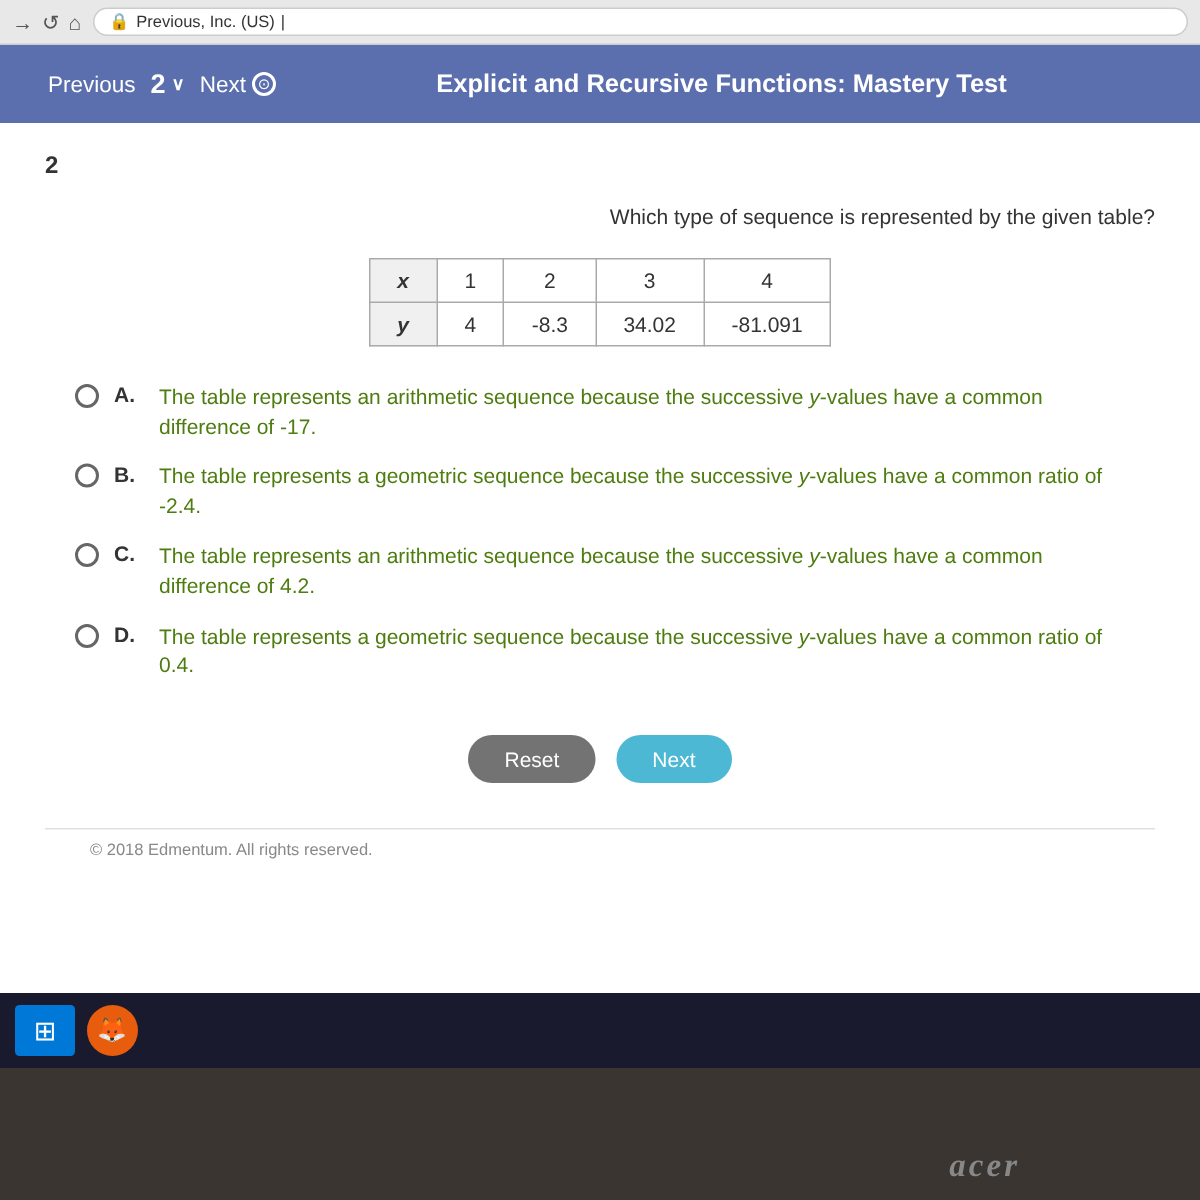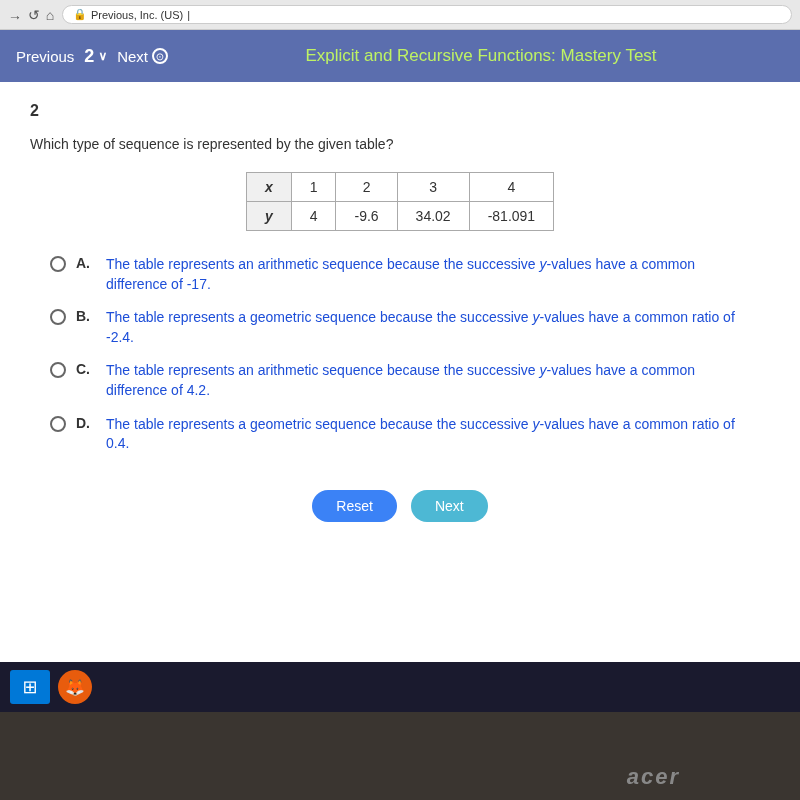--- a/index.html
+++ b/index.html
@@ -31,21 +31,21 @@
       gap: 4px;
     }
     .lock-icon { color: #666; }
 
     
     .app-toolbar {
       background: #5b6eae;
       height: 52px;
       display: flex;
       align-items: center;
-      padding: 0 16px;
+      padding: 0 32px;
       gap: 10px;
       color: white;
     }
     .toolbar-prev {
       color: white;
       font-size: 15px;
       cursor: pointer;
     }
     .toolbar-question-num {
       display: flex;
@@ -70,41 +70,42 @@
       border-radius: 50%;
       display: inline-flex;
       align-items: center;
       justify-content: center;
       font-size: 10px;
     }
     .toolbar-title {
       flex: 1;
       text-align: center;
       font-size: 17px;
-      font-weight: normal;
-      color: #bef264;
+      font-weight: bold;
+      color: #ffffff;
     }
 
     
     .content-area {
       background: white;
       padding: 20px 30px;
       min-height: 580px;
       position: relative;
     }
     .question-number {
       font-size: 16px;
       font-weight: bold;
       color: #333;
       margin-bottom: 16px;
     }
     .question-text {
       font-size: 14px;
       color: #333;
       margin-bottom: 20px;
+      text-align: right;
     }
 
     
     .table-container {
       display: flex;
       justify-content: center;
       margin-bottom: 24px;
     }
     .seq-table {
       border-collapse: collapse;
@@ -143,35 +144,35 @@
       background: white;
     }
     .option-label {
       font-weight: bold;
       font-size: 14px;
       color: #333;
       min-width: 20px;
     }
     .option-text {
       font-size: 14px;
-      color: #1d4ed8;
+      color: #4d7c0f;
       line-height: 1.4;
     }
     .option-text em { font-style: italic; }
 
     
     .buttons-container {
       display: flex;
       justify-content: center;
       gap: 14px;
       margin-top: 36px;
       margin-bottom: 30px;
     }
     .btn-reset {
-      background: #3b82f6;
+      background: #737373;
       color: white;
       border: none;
       border-radius: 20px;
       padding: 8px 24px;
       font-size: 14px;
       cursor: pointer;
     }
     .btn-next {
       background: #4db8d4;
       color: white;
@@ -221,20 +222,21 @@
     }
 
     
     .desk-area {
       background: #3a3530;
       height: 88px;
       display: flex;
       align-items: flex-start;
       padding: 6px 0;
       position: relative;
+      font-family: Liberation Serif, serif;
     }
     .acer-logo {
       position: absolute;
       bottom: 10px;
       right: 120px;
       color: #888;
       font-size: 22px;
       font-weight: bold;
       letter-spacing: 2px;
       font-style: italic;
@@ -279,21 +281,21 @@
           <tr>
         <td class="label-cell">x</td>
         <td>1</td>
         <td>2</td>
         <td>3</td>
         <td>4</td>
       </tr>
       <tr>
         <td class="label-cell">y</td>
         <td>4</td>
-        <td>-9.6</td>
+        <td>-8.3</td>
         <td>34.02</td>
         <td>-81.091</td>
       </tr>
     </tbody>
       </table>
   </div>
 
   <div class="options-container">
 
     <div class="option-row">
@@ -327,20 +329,23 @@
         The table represents a geometric sequence because the successive <em>y</em>-values have a common ratio of 0.4.
       </span>
     </div>
   </div>
 
   <div class="buttons-container">
     <button class="btn-reset">Reset</button>
     <button class="btn-next">Next</button>
   </div>
 
+  <div class="footer">
+    <span>© 2018 Edmentum. All rights reserved.</span>
+  </div>
 </div>
 
 <div class="taskbar">
   <div class="taskbar-start">
     <span style="color:white; font-size:18px;">⊞</span>
   </div>
   <div class="taskbar-icon">
     <span style="color:white; font-size:16px;">🦊</span>
   </div>
 </div>

